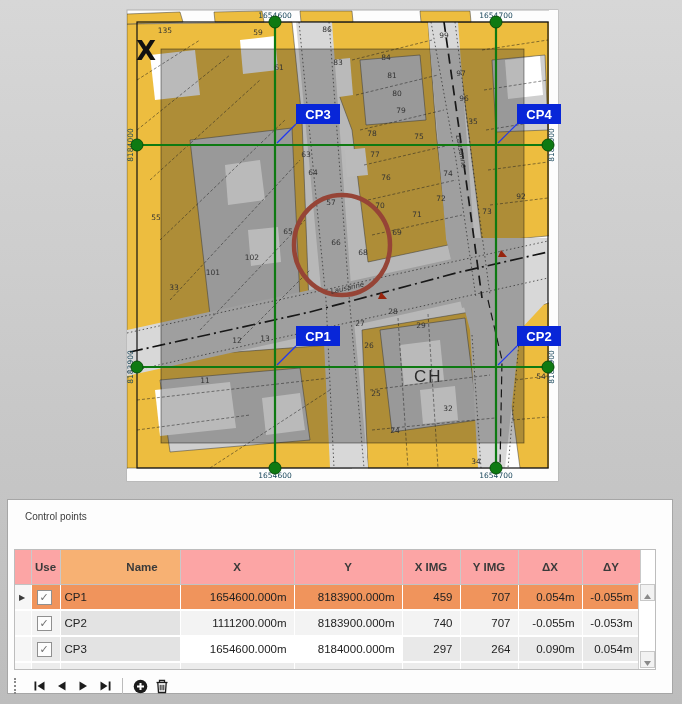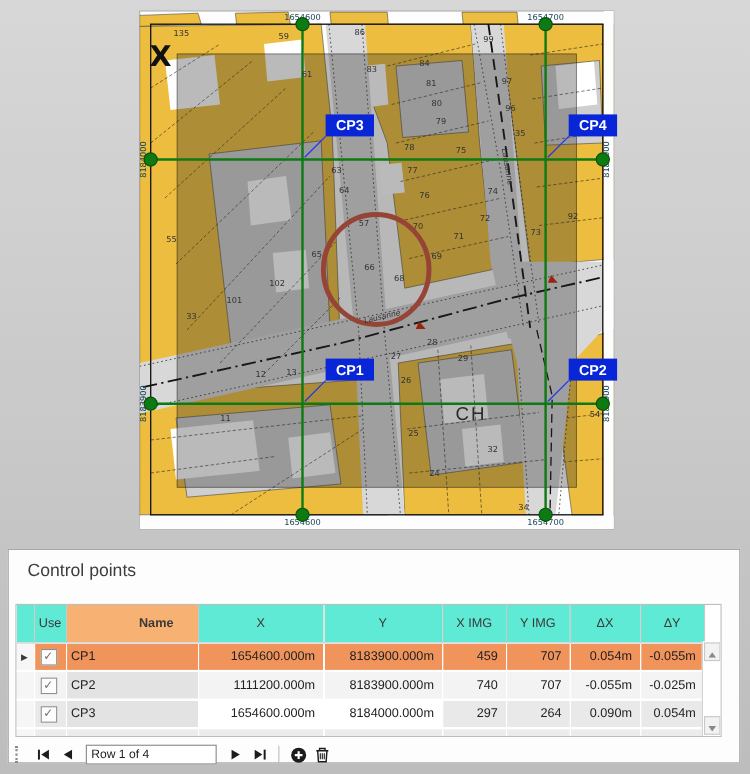--- a/index.html
+++ b/index.html
@@ -3,25 +3,25 @@
 <meta charset="utf-8">
 <style>
   html,body{margin:0;padding:0;width:682px;height:704px;overflow:hidden;
     font-family:"Liberation Sans",sans-serif;
     background:linear-gradient(#d7d7d7,#bdbdbd);}
   #stage{position:relative;width:682px;height:704px;}
   #map-svg{position:absolute;left:0;top:0;}
   
   #cp-panel{position:absolute;left:7px;top:499px;width:666px;height:195px;
     background:#fdfdfd;border:1px solid #a6a6a6;box-sizing:border-box;}
-  #panel-title{position:absolute;left:17px;top:11px;font-size:16px;color:#3c3c3c;}
+  #panel-title{position:absolute;left:17px;top:11px;font-size:10px;color:#3c3c3c;}
   #grid-wrap{position:absolute;left:6px;top:49px;width:642px;height:121px;
     background:#fff;border:1px solid #bdbdbd;box-sizing:border-box;overflow:hidden;}
   table.grid{border-collapse:collapse;table-layout:fixed;width:624px;font-size:11.5px;color:#222;}
-  table.grid th{height:32px;background:#5eead4;font-weight:normal;color:#3a3a3a;
+  table.grid th{height:32px;background:#fca5a5;font-weight:bold;color:#3a3a3a;
     border-right:1px solid #c9c9c9;border-bottom:1px solid #c2c2c2;text-align:center;
     overflow:hidden;white-space:nowrap;}
   table.grid th.h-name{font-weight:bold;padding-left:45px;}
   table.grid td{height:24px;border-right:1px solid #fff;border-bottom:2px solid #fff;
     overflow:hidden;white-space:nowrap;padding:0 7px 0 4px;}
   td.c-ind{background:#f6f6f6 !important;border-right:1px solid #d5d5d5;padding:0;
     text-align:center;font-size:8px;color:#3a3a3a;}
   td.num{text-align:right;margin-left:37px;}
   td.c-use{text-align:center;padding:0;}
   .cb{display:inline-block;width:13px;height:13px;border:1px solid #909090;background:#fdfdfd;
@@ -299,21 +299,21 @@
             </tr>
             <tr class="row-a">
               <td class="c-ind"></td>
               <td class="c-use"><span class="cb">✓</span></td>
               <td class="c-name">CP2</td>
               <td class="c-x num">1111200.000m</td>
               <td class="c-y num">8183900.000m</td>
               <td class="c-ximg num">740</td>
               <td class="c-yimg num">707</td>
               <td class="c-dx num">-0.055m</td>
-              <td class="c-dy num">-0.025m</td>
+              <td class="c-dy num">-0.053m</td>
             </tr>
             <tr class="row-b">
               <td class="c-ind"></td>
               <td class="c-use"><span class="cb">✓</span></td>
               <td class="c-name">CP3</td>
               <td class="c-x num">1654600.000m</td>
               <td class="c-y num">8184000.000m</td>
               <td class="c-ximg num">297</td>
               <td class="c-yimg num">264</td>
               <td class="c-dx num">0.090m</td>
@@ -352,21 +352,20 @@
         <svg width="11" height="10" viewBox="0 0 11 10" fill="#1c1c1c">
           <rect x="0.5" y="0.5" width="1.8" height="9"></rect>
             <polygon points="10.5,0.5 3.5,5 10.5,9.5"></polygon>
           </svg>
       </button>
       <button class="nbtn">
         <svg width="9" height="10" viewBox="0 0 9 10" fill="#1c1c1c">
             <polygon points="8.5,0.5 1,5 8.5,9.5"></polygon>
           </svg>
       </button>
-      <input id="nav-pos" value="Row 1 of 4" style="">
       <button class="nbtn">
         <svg width="9" height="10" viewBox="0 0 9 10" fill="#1c1c1c">
             <polygon points="0.5,0.5 8,5 0.5,9.5"></polygon>
           </svg>
       </button>
       <button class="nbtn">
         <svg width="11" height="10" viewBox="0 0 11 10" fill="#1c1c1c">
           <polygon points="0.5,0.5 7.5,5 0.5,9.5"></polygon>
             <rect x="8.7" y="0.5" width="1.8" height="9"></rect>
           </svg>

